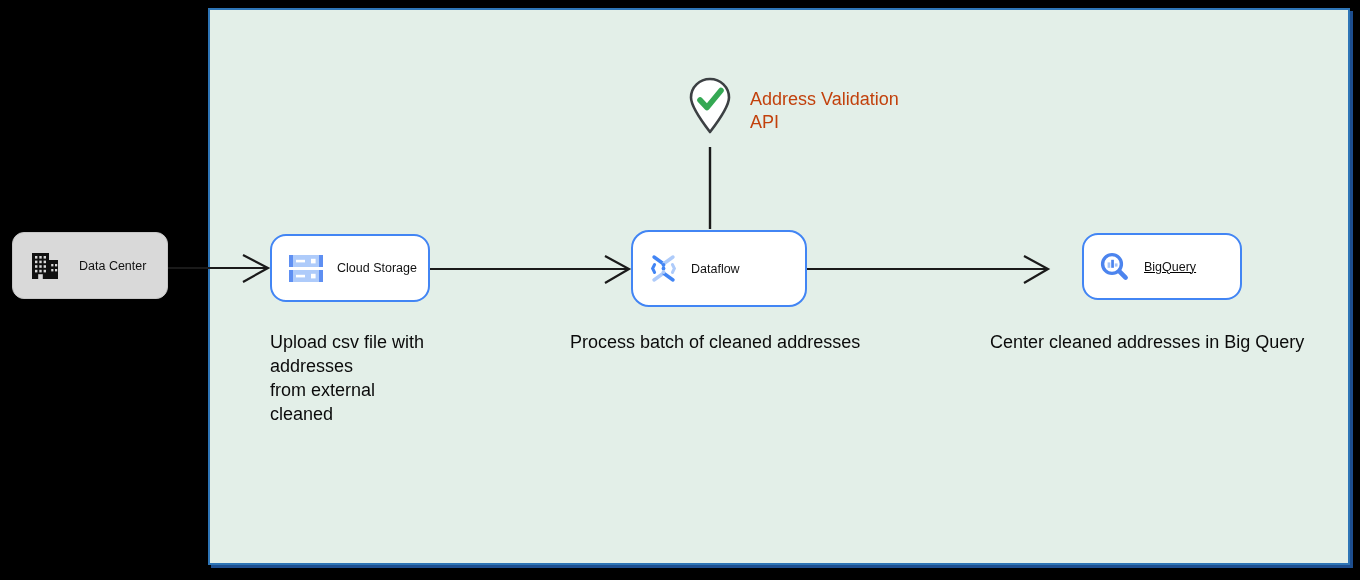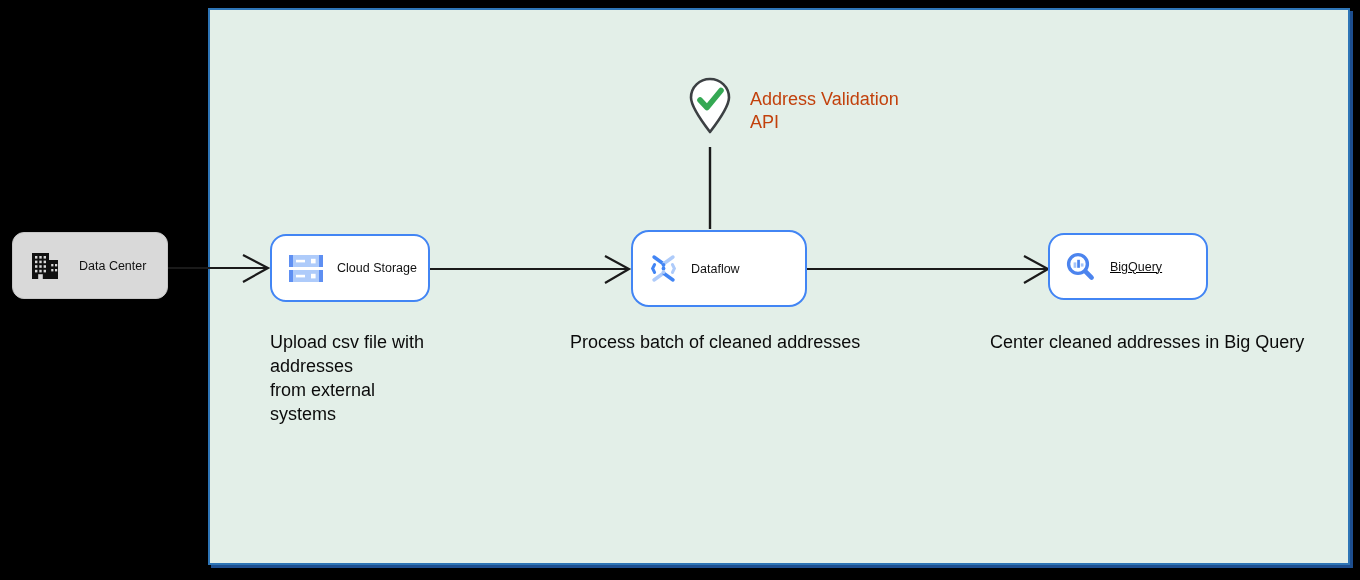--- a/index.html
+++ b/index.html
@@ -58,21 +58,21 @@
     border-radius: 16px;
     padding-left: 17px;
   }
   .dataflow {
     left: 631px; top: 230px;
     width: 176px; height: 77px;
     border-radius: 18px;
     padding-left: 17px;
   }
   .bigquery {
-    left: 1048px; top: 233px;
+    left: 1082px; top: 233px;
     width: 160px; height: 67px;
     border-radius: 16px;
     padding-left: 15px;
     text-decoration: underline;
   }
 
   
   .pin-node {
     left: 687px; top: 76px;
     width: 46px; height: 60px;
@@ -218,15 +218,15 @@
       <path d="M13 24 L20 31.5 L34 14.5" fill="none" stroke="#34a853" stroke-width="5.6" stroke-linecap="round" stroke-linejoin="round"></path>
     </svg>
   </span>
 </div>
 <div class="abs pin-caption">Address Validation
 API</div>
 
 <div class="abs annotation ann-upload">Upload csv file with
 addresses
 from external
-systems</div>
+cleaned</div>
 <div class="abs annotation ann-process">Process batch of cleaned addresses</div>
 <div class="abs annotation ann-store">Center cleaned addresses in Big Query</div>
 
 </body></html>

